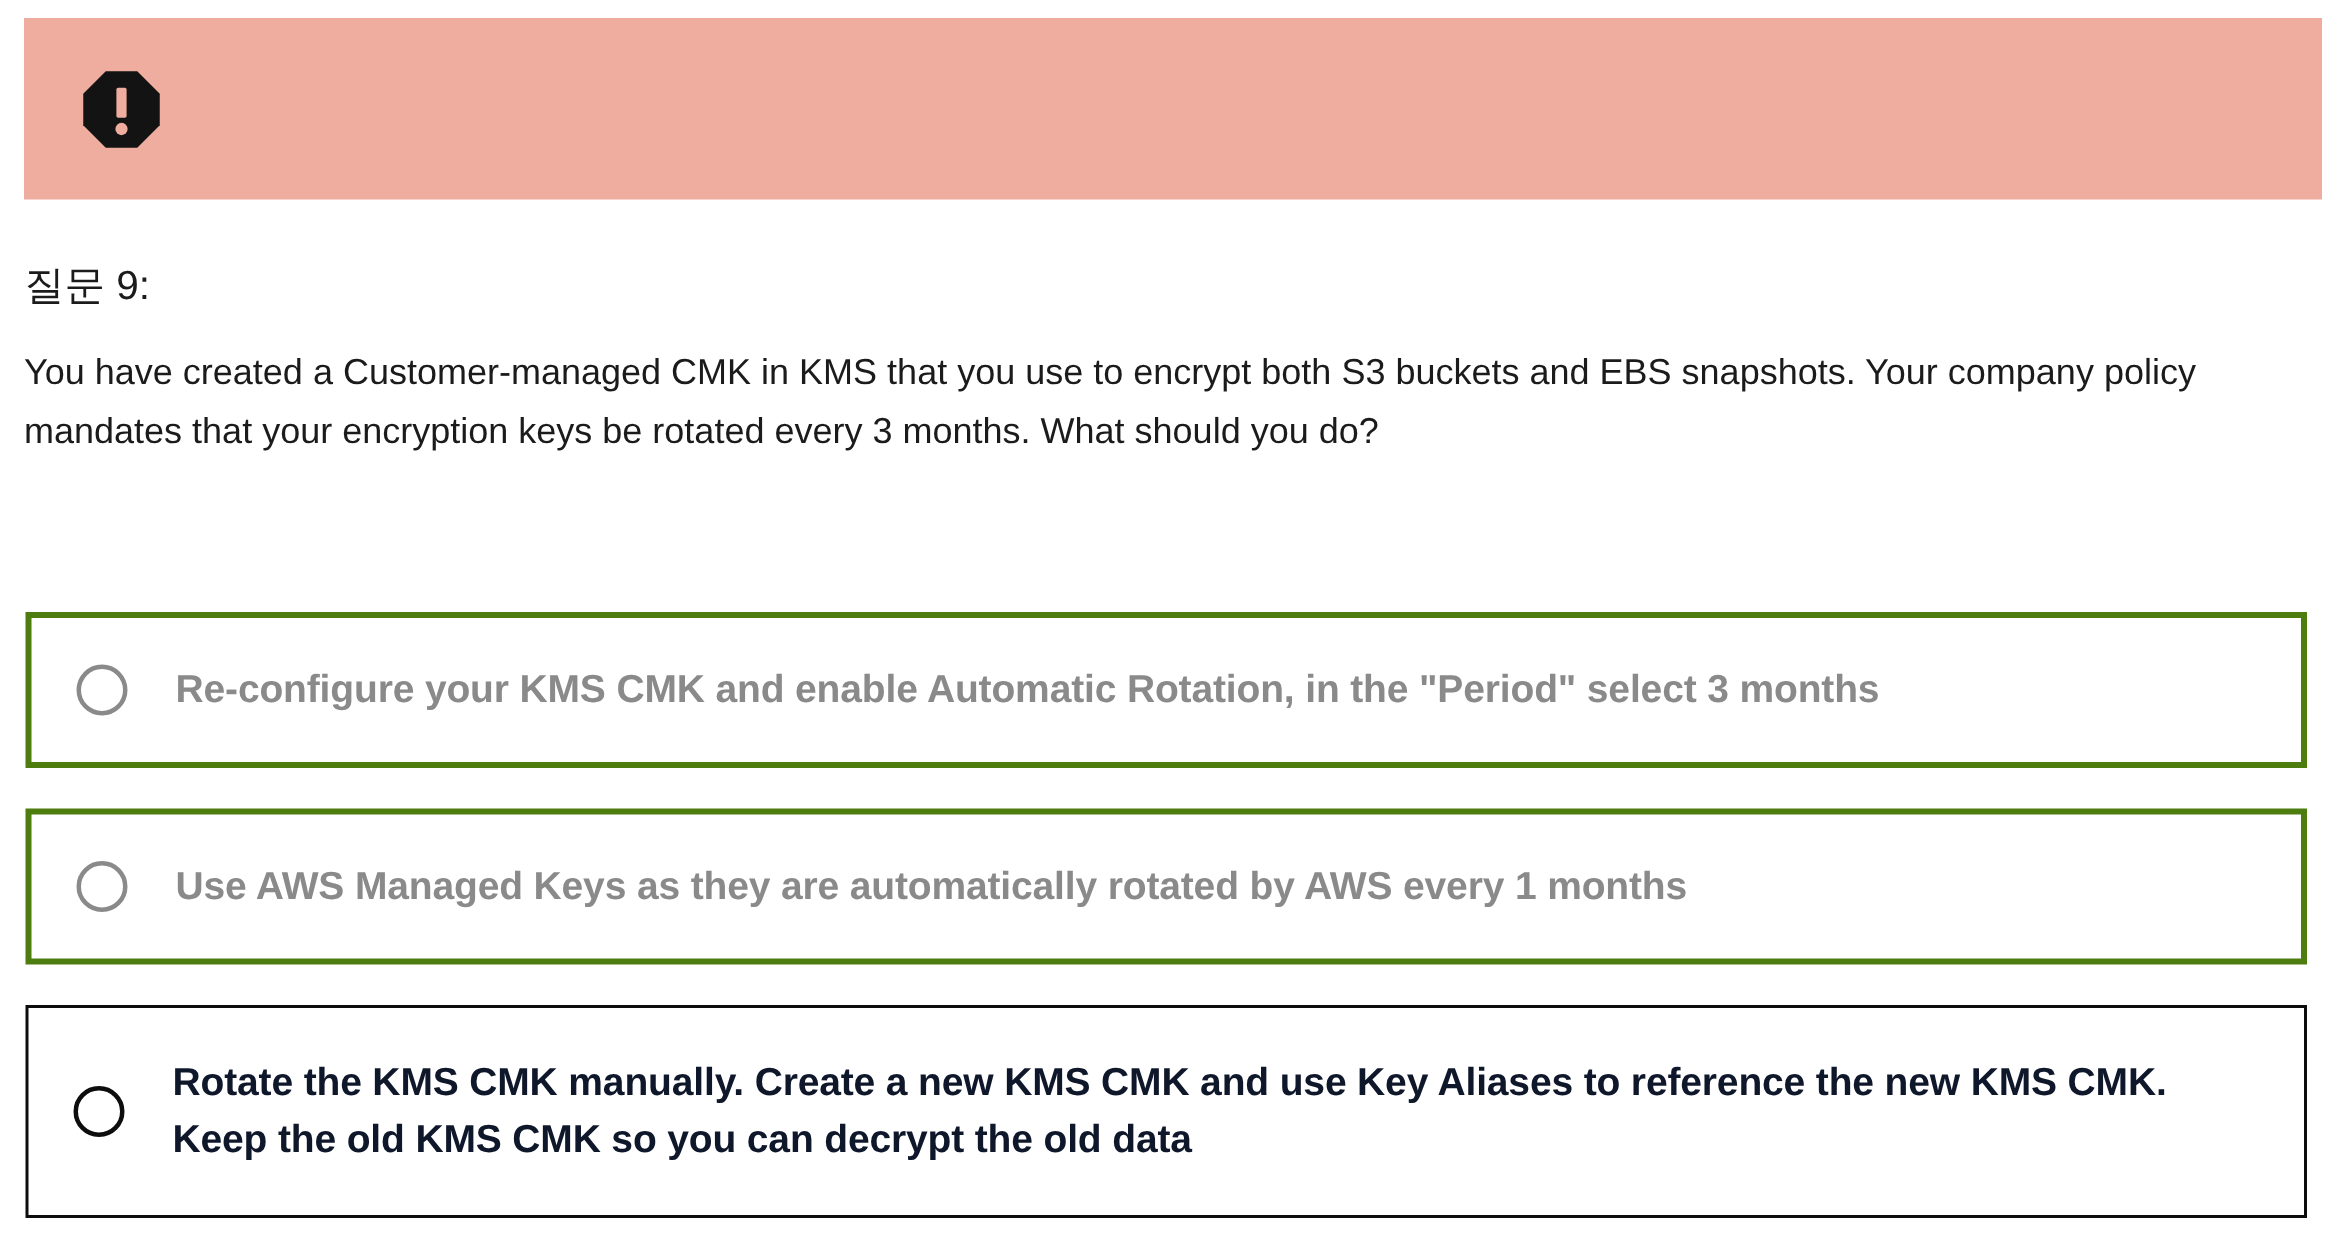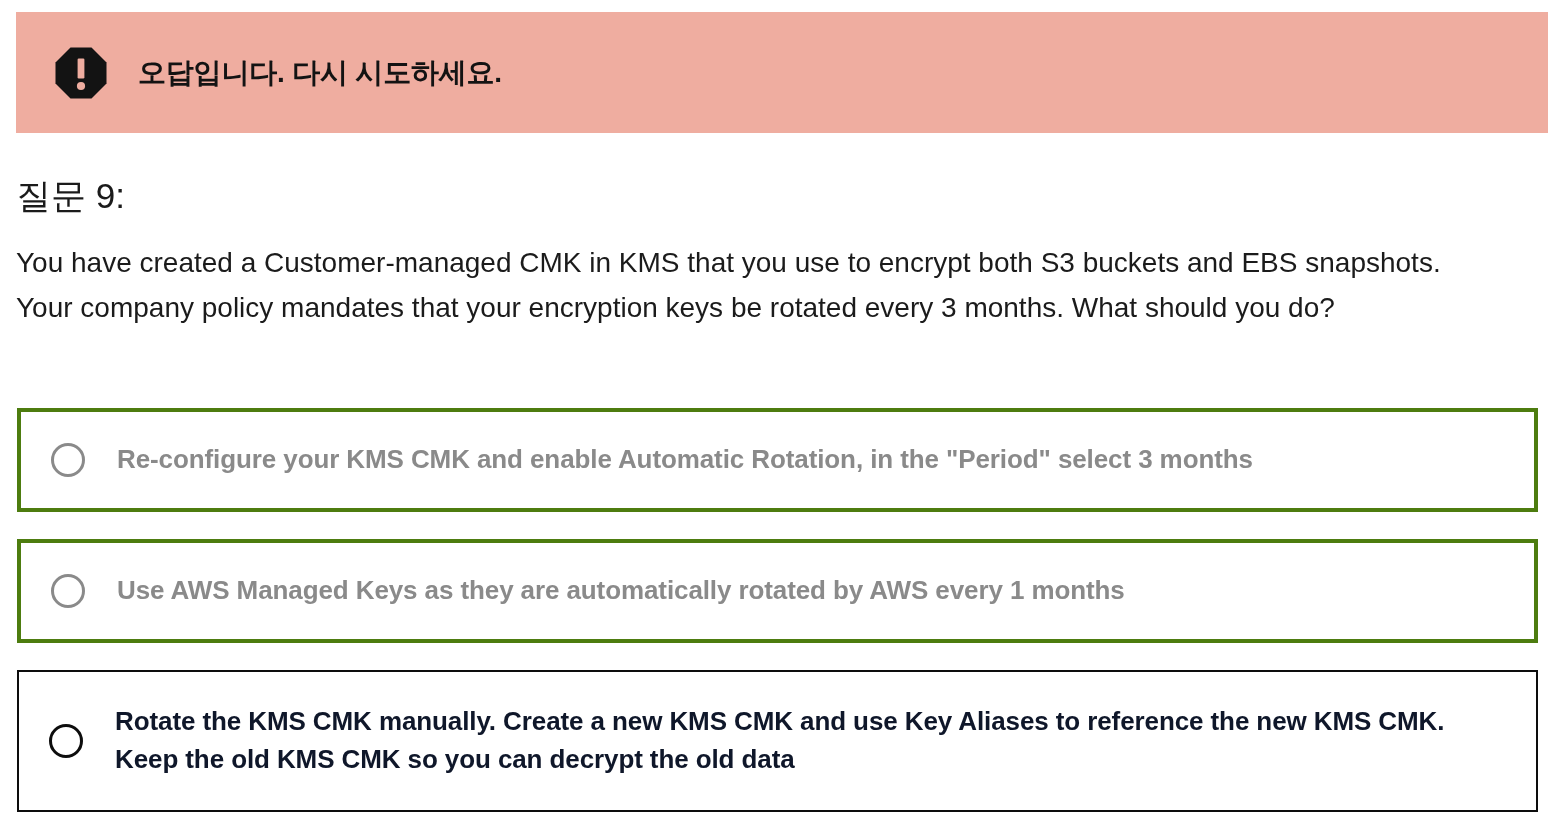--- a/index.html
+++ b/index.html
@@ -51,28 +51,28 @@
   }
 
   
   .question-block {
     position: absolute;
     left: 16px;
     top: 172px;
     width: 1500px;
   }
   .question-label {
-    font-size: 35px;
+    font-size: 27px;
     line-height: 1.35;
     color: #1b1b1b;
     margin: 0 0 22px 0;
     font-weight: normal;
   }
   .question-text {
-    font-size: 28px;
+    font-size: 24px;
     line-height: 1.6;
     color: #1b1b1b;
     margin: 0;
     font-weight: normal;
     max-width: 1475px;
   }
 
   
   .options {
     position: absolute;
@@ -123,21 +123,20 @@
 <body>
 
 <div class="page">
 
   <div class="alert-banner">
     <svg class="alert-icon" viewBox="0 0 54 54" aria-hidden="true">
       <polygon points="16.5,1.5 37.5,1.5 52.5,16.5 52.5,37.5 37.5,52.5 16.5,52.5 1.5,37.5 1.5,16.5" fill="#131313"></polygon>
       <rect x="23.6" y="12.5" width="6.8" height="20" rx="1.2" fill="#efada0"></rect>
       <circle cx="27" cy="40" r="4.1" fill="#efada0"></circle>
     </svg>
-    <div class="alert-text">오답입니다. 다시 시도하세요.</div>
   </div>
 
   <div class="question-block">
     <p class="question-label">질문 9:</p>
     <p class="question-text">You have created a Customer-managed CMK in KMS that you use to encrypt both S3 buckets and EBS snapshots. Your company policy mandates that your encryption keys be rotated every 3 months. What should you do?</p>
   </div>
 
   <div class="options">
 
     <div class="option">

